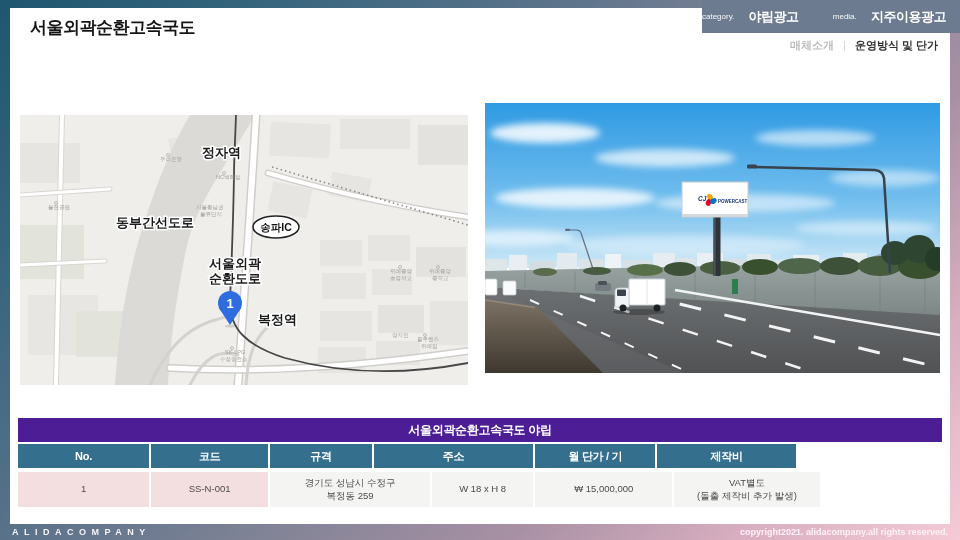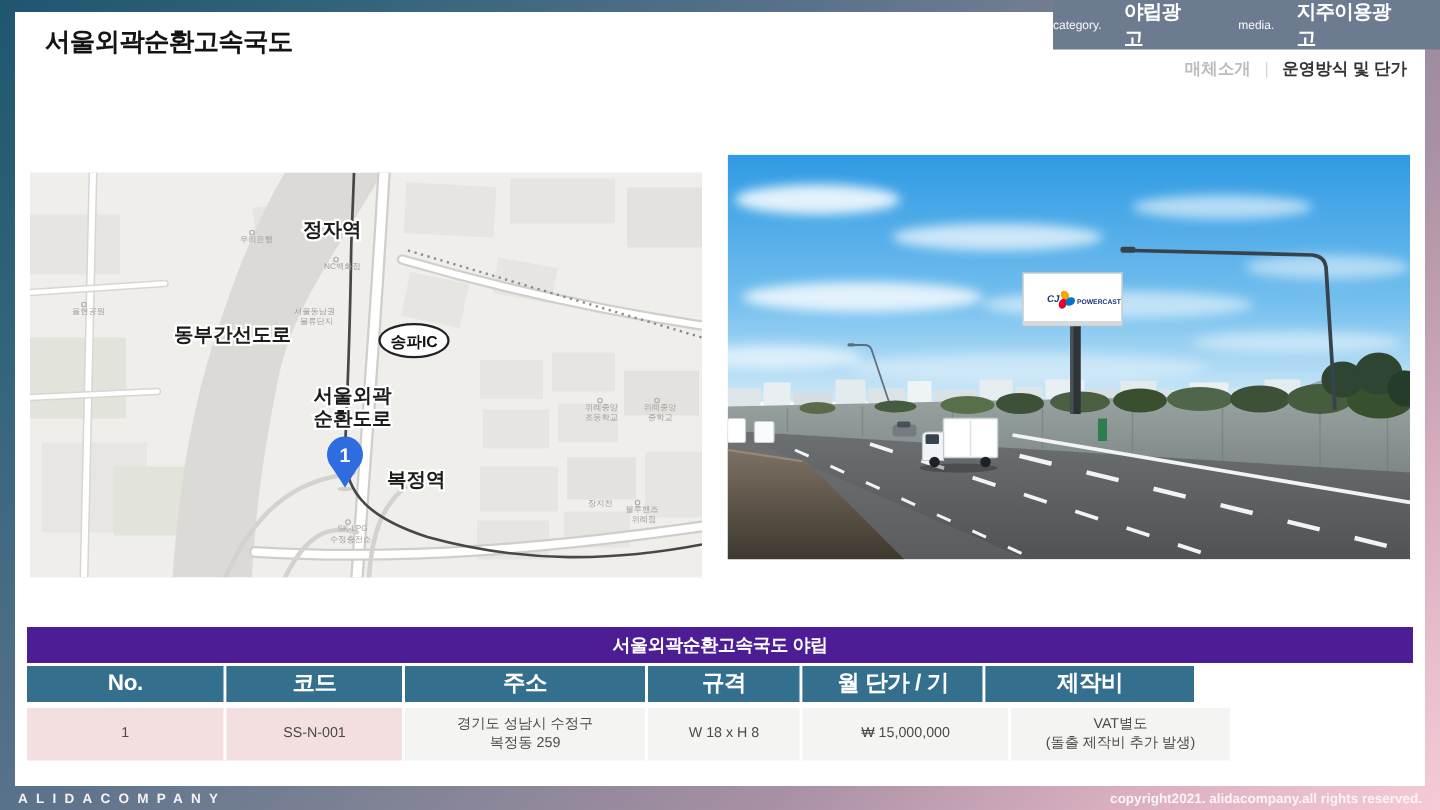--- a/index.html
+++ b/index.html
@@ -7,40 +7,40 @@
   body {
     font-family:"Liberation Sans","DejaVu Sans",sans-serif;
     background:linear-gradient(135deg,#1f566f 0%,#33647c 16%,#58728a 36%,#7e8295 52%,#a890a4 70%,#d8aec0 85%,#f6cbd7 100%);
     position:relative;
   }
   .panel { position:absolute; left:10px; top:8px; right:10px; bottom:16px; background:#ffffff; }
 
   
   .page-title { position:absolute; left:30px; top:16px; font-size:17px; font-weight:800; color:#141414; letter-spacing:-0.5px; z-index:6; }
   .category-box { position:absolute; top:0; right:0; width:258px; height:33px; background:#6d7b90;
-    display:flex; align-items:center; justify-content:space-between; padding-right:32px; color:#fff; z-index:6;gap:11px; }
+    display:flex; align-items:center; justify-content:space-between; padding-right:14px; color:#fff; z-index:6; }
   .cat-label { font-size:8px; margin-right:4px; opacity:.95; }
   .cat-value { font-size:13px; font-weight:800; letter-spacing:-0.5px; }
   .cat-gap { width:14px; }
   .nav-line { position:absolute; top:38px; right:22px; z-index:6; font-size:11px; font-weight:bold; }
   .nav-inactive { color:#bcbcbc; }
   .nav-sep { color:#d5d5d5; margin:0 6px; font-weight:normal; }
   .nav-active { color:#333333; }
 
   
   .map-box { position:absolute; left:20px; top:115px; width:448px; height:270px; background:#f0eeeb; overflow:hidden; }
   .photo-box { position:absolute; left:485px; top:103px; width:455px; height:270px; overflow:hidden; }
   svg { display:block; }
 
   
   .table-wrap { position:absolute; left:18px; top:418px; width:924px; z-index:6; }
   .tbl-title { height:24px; line-height:24px; background:#4c1d95; color:#fff; text-align:center;
     font-size:12px; font-weight:bold; margin-bottom:2px; letter-spacing:-0.3px; }
   .tbl-header { display:flex; height:24px; margin-bottom:4px; }
-  .th { background:#356f8e; color:#fff; font-weight:bold; font-size:15px; text-align:center; line-height:24px; letter-spacing:-0.3px; }
+  .th { background:#356f8e; color:#fff; font-weight:bold; font-size:11px; text-align:center; line-height:24px; letter-spacing:-0.3px; }
   .tbl-row { display:flex; height:35px; }
   .td { display:flex; flex-direction:column; justify-content:center; align-items:center;
     font-size:9.5px; color:#4b4b4b; line-height:1.3; text-align:center; }
   .th:not(:last-child), .td:not(:last-child) { border-right:2px solid #ffffff; }
   .c0{width:14.4%} .c1{width:12.9%} .c2{width:17.5%} .c3{width:11.2%} .c4{width:13.2%} .c5{width:15.0%} .c6{width:15.8%}
   .pink { background:#f4dfe0; } .gray { background:#f4f4f2; }
 
   
   .footer-left { position:absolute; left:12px; bottom:0; height:16px; line-height:16px;
     color:#f5f3f6; font-size:9px; font-weight:bold; letter-spacing:5.5px; z-index:7; }
@@ -291,22 +291,22 @@
     <polygon points="0,196 52,204 118,270 0,270" fill="url(#barrierg)"></polygon>
     <line x1="0" y1="197" x2="50" y2="204.5" stroke="#948a7b" stroke-width="1.5"></line>
   </svg>
 </div>
 
 <div class="table-wrap">
   <div class="tbl-title">서울외곽순환고속국도 야립</div>
   <div class="tbl-header">
     <div class="th c0">No.</div>
     <div class="th c1">코드</div>
+    <div class="th c3">규격</div>
     <div class="th c2">주소</div>
-    <div class="th c3">규격</div>
     <div class="th c4">월 단가 / 기</div>
     <div class="th c5">제작비</div>
   </div>
   <div class="tbl-row">
     <div class="td c0 pink">1</div>
     <div class="td c1 pink">SS-N-001</div>
     <div class="td c2 gray">
       <span>경기도 성남시 수정구</span>
       <span>복정동 259</span>
     </div>

